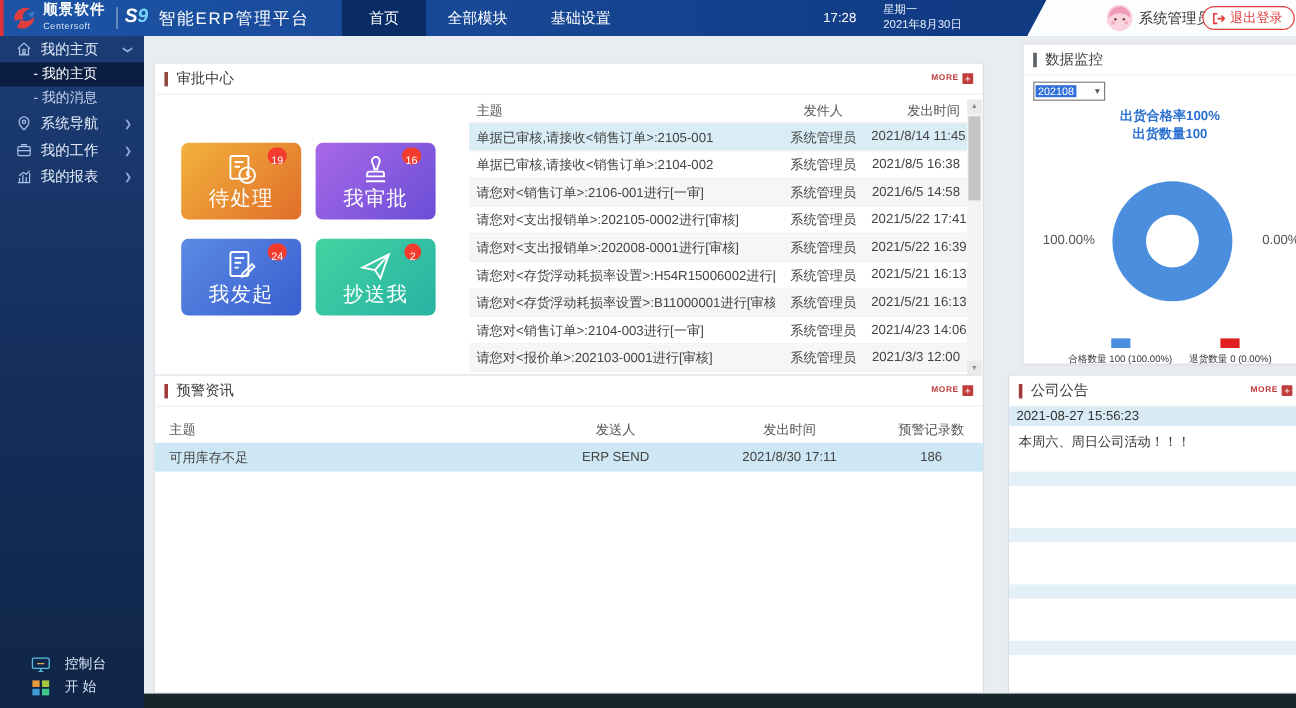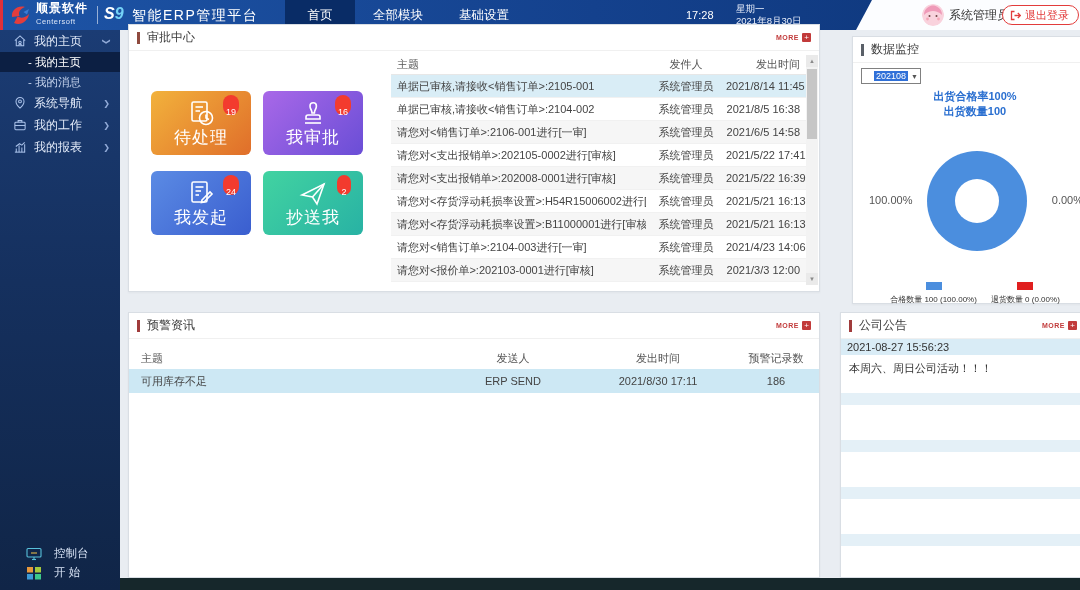--- a/index.html
+++ b/index.html
@@ -40,60 +40,60 @@
   .sb-chev { position:absolute; right:10px; font-size:8px; color:#92abd8; }
   .sb-chev.down { transform:rotate(90deg); }
   .sb-sub { height:20px; line-height:20px; padding-left:28px; font-size:11.5px; color:#c7d5ee; cursor:pointer; }
   .sb-sub.active { background:#0c1f43; color:#ffffff; }
   .sb-footer { position:absolute; left:0; bottom:8px; width:120px; }
   .sb-foot-row { display:flex; align-items:center; height:19px; padding-left:26px; font-size:11.5px; color:#d9e4f6; cursor:pointer; }
   .sb-foot-row .f-ico { width:16px; height:14px; margin-right:12px; }
 
   
   .panel { position:absolute; background:#fff; border:1px solid #d9dee4; box-shadow:0 1px 2px rgba(0,0,0,0.04); }
-  .p-approval { left:128px; top:24px; width:692px; height:268px; }
+  .p-approval { left:128px; top:52px; width:692px; height:268px; }
   .p-monitor  { left:852px; top:36px; width:246px; height:268px; }
   .p-alerts   { left:128px; top:312px; width:692px; height:266px; }
   .p-announce { left:828px; top:312px; width:246px; height:266px;margin-left:12px; }
   .p-head { height:26px; display:flex; align-items:center; padding:0 8px; border-bottom:1px solid #f0f0f0; }
   .p-accent { width:3px; height:12px; margin-right:7px; }
   .p-title { font-size:12px; color:#3c3c3c; }
   .more { margin-left:auto; display:flex; align-items:center; cursor:pointer; }
   .more-text { font-size:7px; font-weight:bold; color:#c23b3b; letter-spacing:0.5px; }
   .more-plus { width:9px; height:9px; margin-left:3px; background:#c23b3b; color:#fff; font-size:8px;
     line-height:9px; text-align:center; border-radius:1px; }
 
   
   .tiles { position:absolute; left:22px; top:66px; width:212px; }
   .tile { position:absolute; width:100px; height:64px; border-radius:6px; color:#fff; cursor:pointer; }
   .tile.k0 { left:0; top:0; } .tile.k1 { left:112px; top:0; }
   .tile.k2 { left:0; top:80px; } .tile.k3 { left:112px; top:80px; }
   .tile svg { position:absolute; left:34px; top:7px; width:32px; height:32px; }
   .tile-label { position:absolute; left:0; bottom:6px; width:100%; text-align:center; font-size:17px; letter-spacing:1px; }
-  .badge { position:absolute; top:4px; right:12px; min-width:14px; height:14px; padding:10px 3px; border-radius:8px;
+  .badge { position:absolute; top:4px; right:12px; min-width:14px; height:14px; padding:4px 3px; border-radius:8px;
     background:#f33b2e; color:#fff; font-size:9px; line-height:14px; text-align:center;margin-left:40px; }
 
   
   .atable { position:absolute; left:262px; top:30px; width:415px; }
   .arow { display:flex; height:23px; align-items:center; border-bottom:1px solid #f1f1f1; font-size:11px; color:#444; }
   .arow.head { height:20px; color:#555; border-bottom:1px solid #e7e7e7; }
   .arow .c-subj { width:255px; padding-left:6px; white-space:nowrap; overflow:hidden; }
   .arow .c-sender { width:80px; text-align:center; }
   .arow .c-time { width:80px; text-align:right; padding-right:6px; white-space:nowrap; }
   .arow.r-even { background:#f6f6f6; }
   .arow.r-sel { background:#d9edf6; }
   .vscroll { position:absolute; left:677px; top:30px; width:12px; height:230px; background:#f3f3f3; }
   .vs-btn { position:absolute; left:0; width:12px; height:12px; background:#eaeaea; color:#8a8a8a; font-size:6px;
     line-height:12px; text-align:center; }
   .vs-thumb { position:absolute; left:1px; top:14px; width:10px; height:70px; background:#c6c6c6; }
 
   
   .sel { position:absolute; left:8px; top:31px; width:60px; height:16px; border:1px solid #808080; background:#fff;
     display:flex; align-items:center; font-size:9px; cursor:pointer; }
-  .sel-val { background:#3070d8; color:#fff; padding:0 2px; margin-left:12px; }
+  .sel-val { background:#3070d8; color:#fff; padding:0 2px; margin-left:1px; }
   .sel-arrow { margin-left:auto; margin-right:2px; color:#555; font-size:7px; }
   .m-line { position:absolute; width:100%; text-align:center; color:#2a6fd0; font-weight:bold; font-size:11px; }
   .m-line.l1 { top:52px; } .m-line.l2 { top:67px; }
   .donut { position:absolute; left:74px; top:114px; width:100px; height:100px; border-radius:50%; }
   .donut-hole { position:absolute; left:28px; top:28px; width:44px; height:44px; border-radius:50%; background:#fff; }
   .d-lab { position:absolute; top:157px; font-size:11px; color:#555; }
   .d-lab.left { left:16px; } .d-lab.right { right:14px; }
   .legend { position:absolute; left:0; top:245px; width:100%; display:flex; justify-content:center; gap:14px; }
   .leg-item { display:flex; align-items:center; gap:4px; font-size:8px; color:#333;flex-direction:column; }
   .leg-swatch { width:16px; height:8px; }

